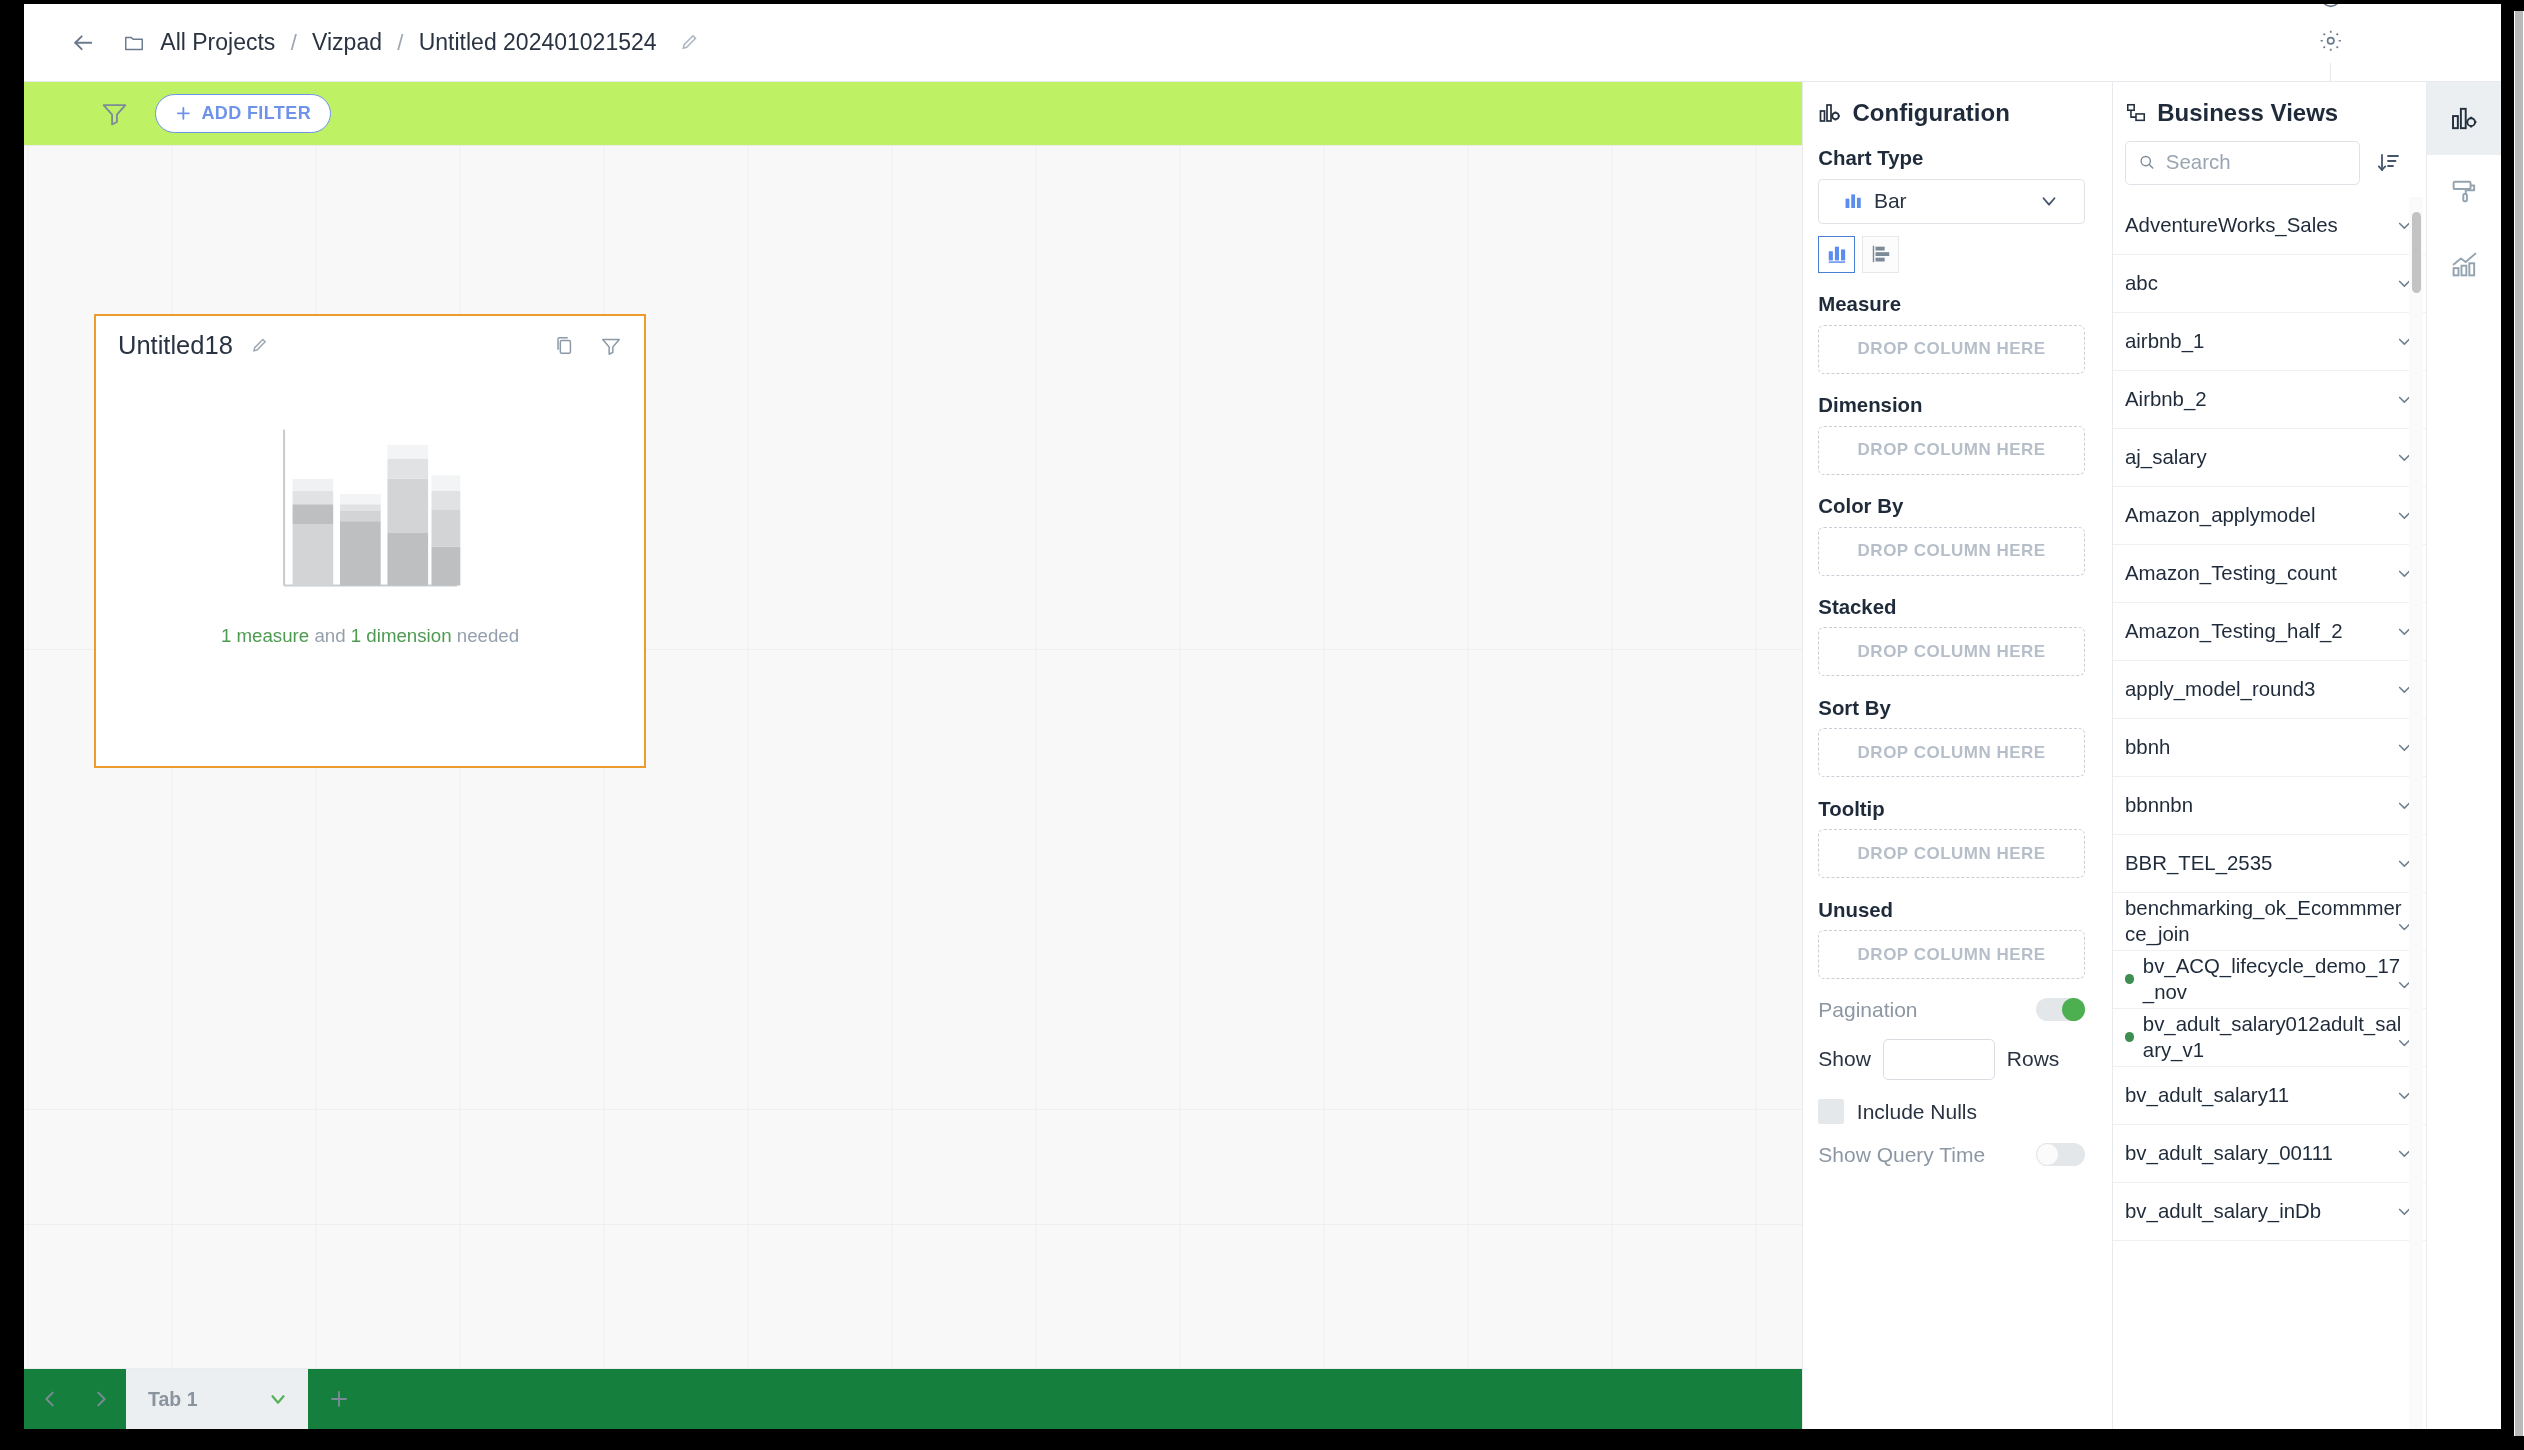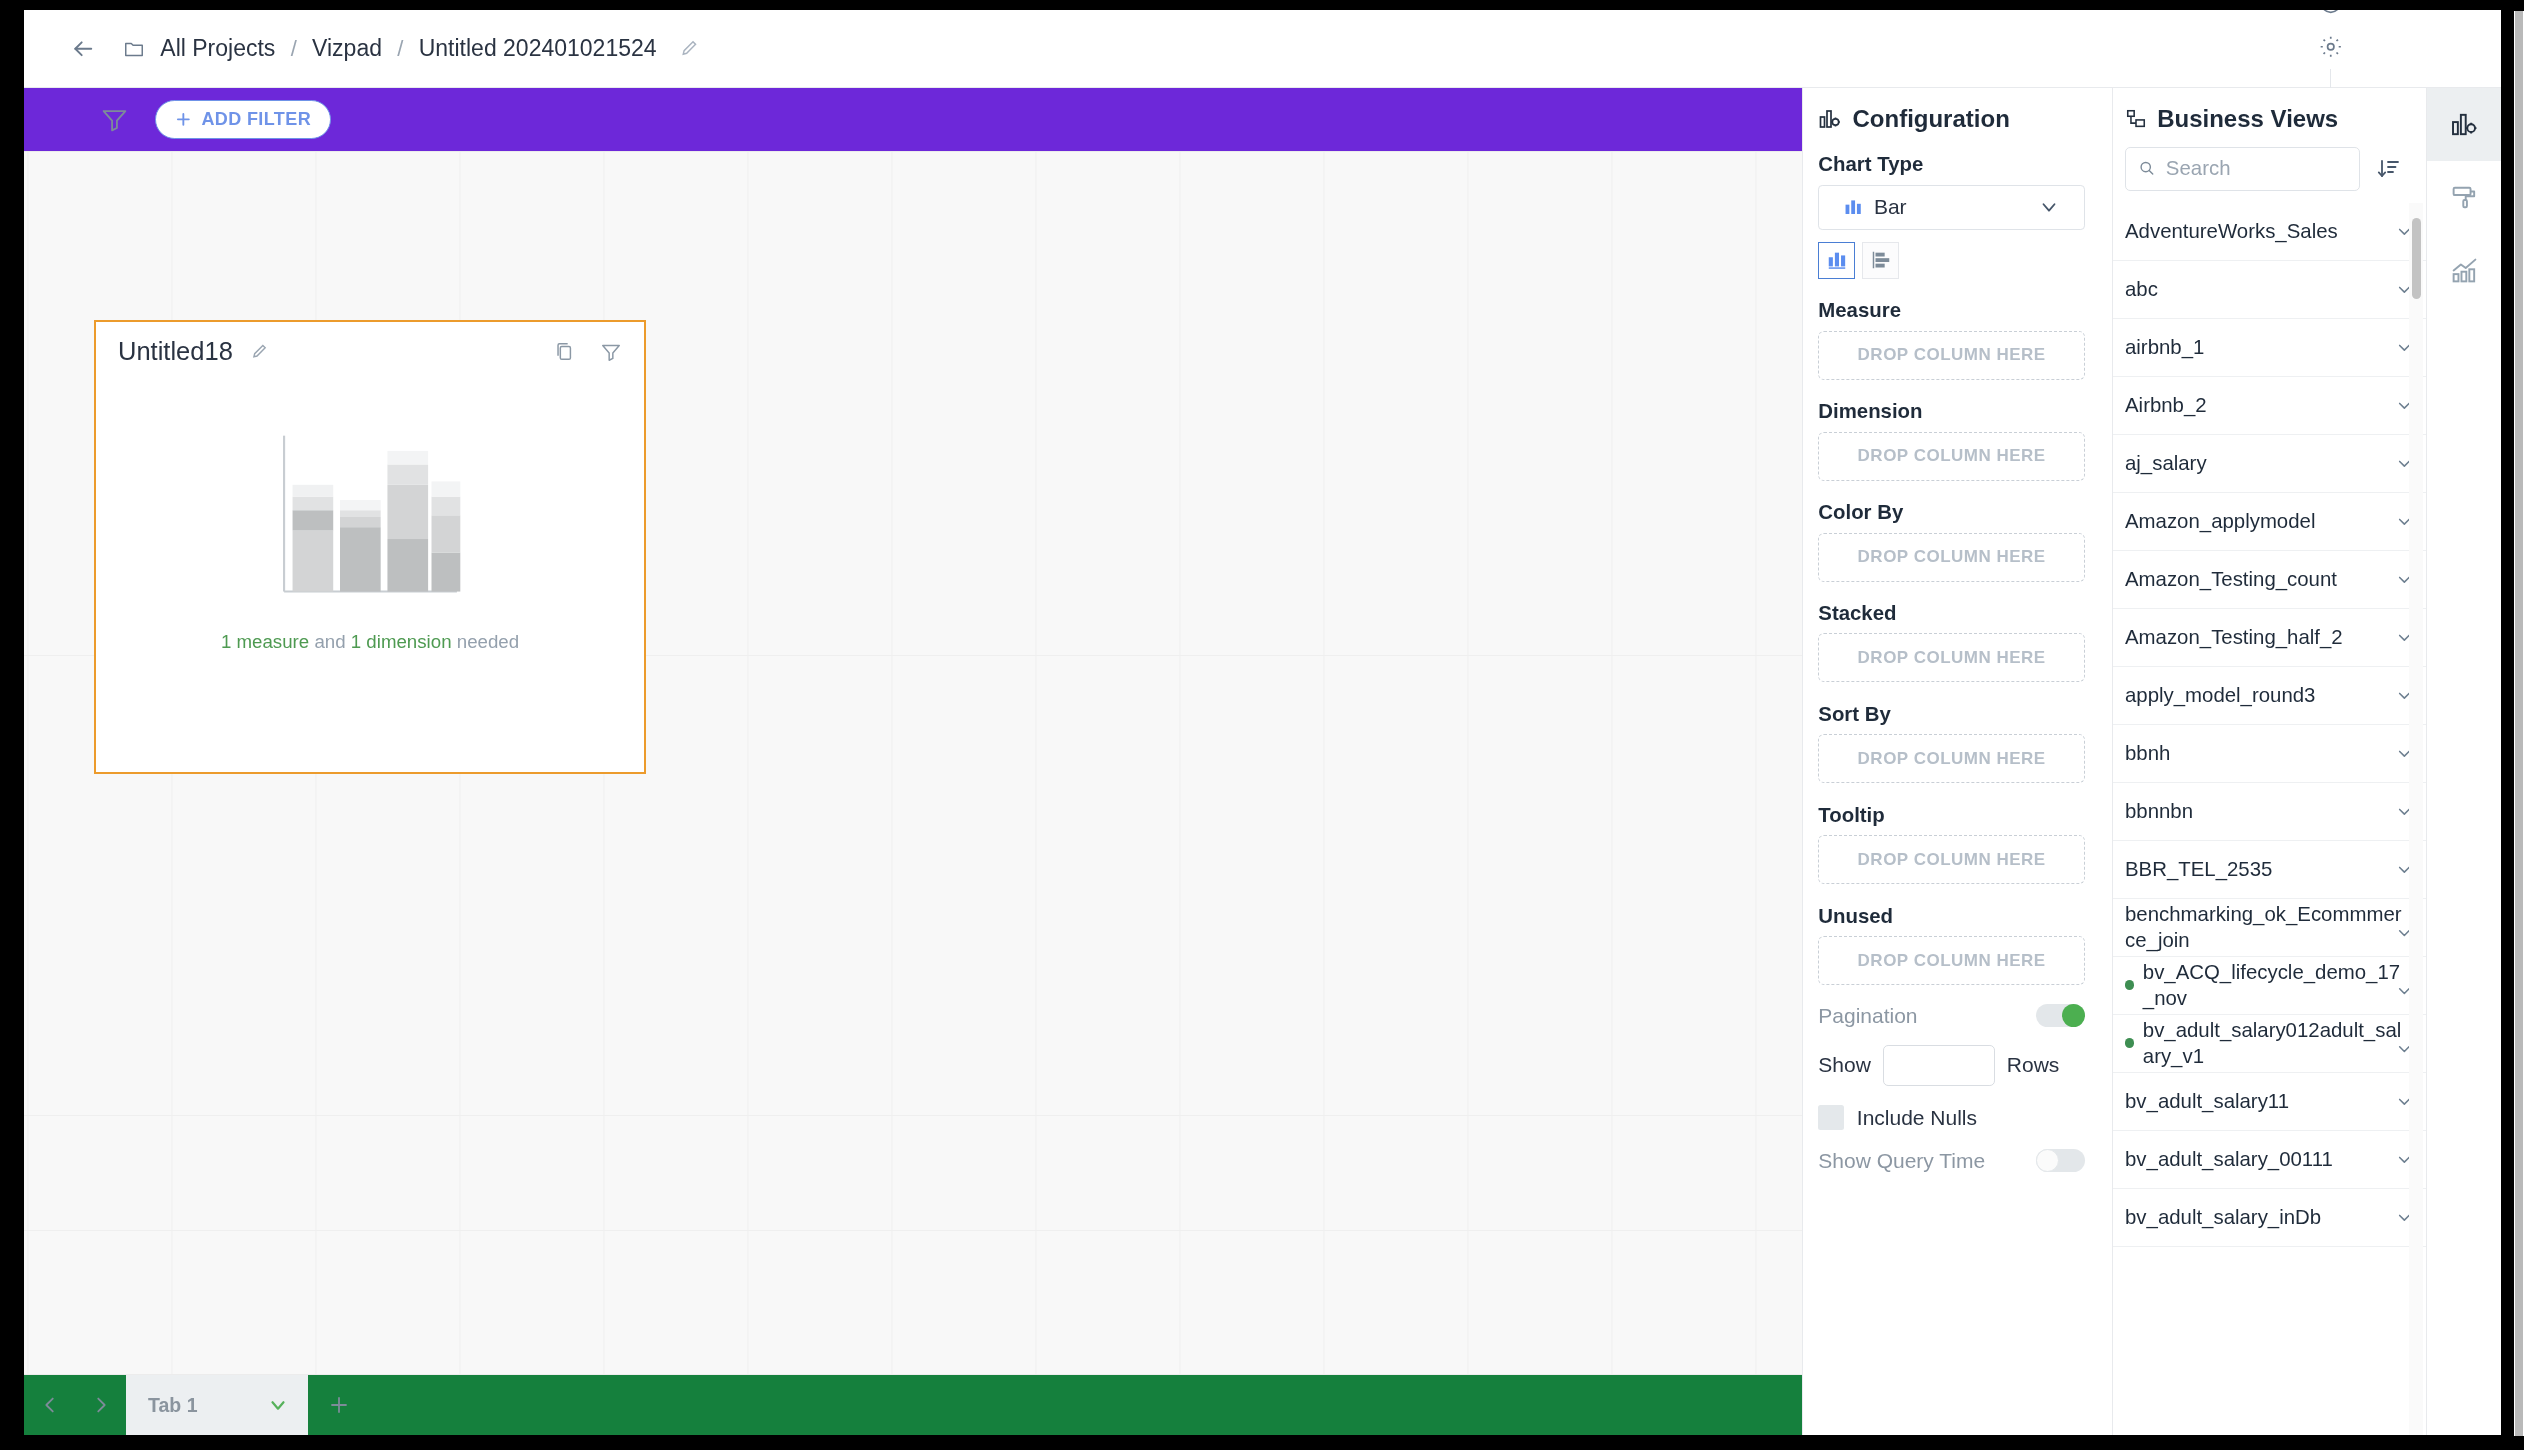--- a/index.html
+++ b/index.html
@@ -4,21 +4,21 @@
 <style>
   * { box-sizing: border-box; margin: 0; padding: 0; }
   html, body {
     width: 2525px; height: 1450px;
     background: #000;
     font-family: "Liberation Sans", sans-serif;
     overflow: hidden;
   }
   #app {
     position: absolute;
-    left: 24px; top: 10px;
+    left: 24px; top: 4px;
     width: 2477px; height: 1425px;
     background: #ffffff;
     overflow: hidden;
     display: flex;
     flex-direction: column;
   }
 
   
   .topbar {
     height: 78px; min-height: 78px;
@@ -55,21 +55,21 @@
     border: none; cursor: default; margin-left: 12px;
   }
 
   
   .body-row { flex: 1; display: flex; min-height: 0; }
 
   
   .left-pane { flex: 1; display:flex; flex-direction:column; min-width:0; background:#fff; }
   .filterbar {
     height: 64px; min-height:64px; display: flex; align-items: center;
-    padding-left: 76px; gap: 25.5px; background:#6d28d9;
+    padding-left: 76px; gap: 25.5px; background:#bef264;
     border-bottom: 0.8px solid #ececec;
   }
   .add-filter-btn {
     display:flex; align-items:center; gap:8.5px;
     border: 1.7px solid #6f93e8; border-radius: 25.5px;
     height: 39px; padding: 0 18.7px;
     color: #6f93e8; font-size: 18px; font-weight: bold; letter-spacing:0.4px;
     background:#fff; cursor:pointer;
   }
   .canvas {

